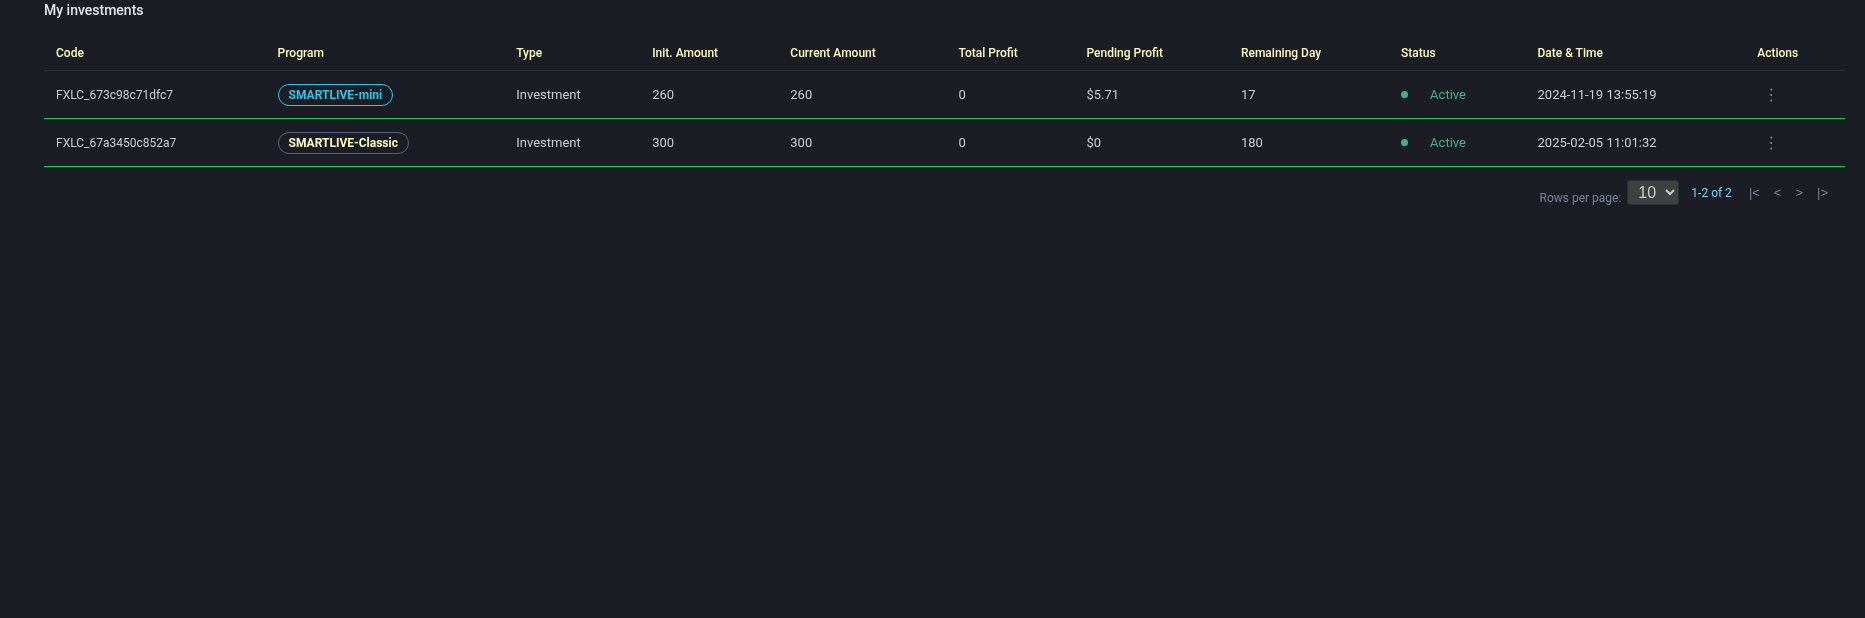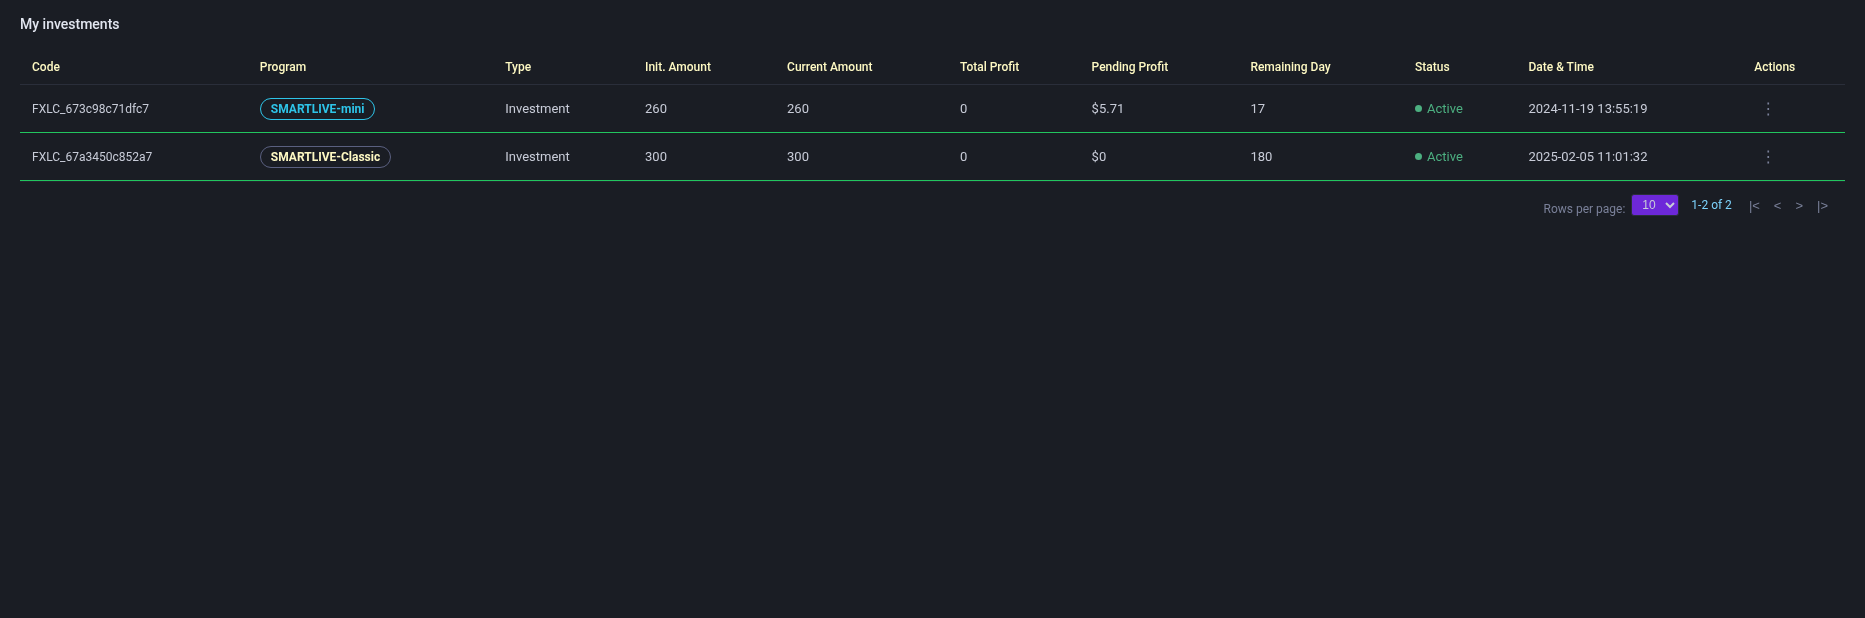--- a/index.html
+++ b/index.html
@@ -11,21 +11,22 @@
     body {
       background-color: #1a1d24;
       color: #c8ccd8;
       font-family: -apple-system, BlinkMacSystemFont, 'Segoe UI', Roboto, sans-serif;
       font-size: 13px;
       min-height: 618px;
       width: 1865px;
     }
 
     .page-container {
-      padding: 16px 20px;
+      padding: 2px 20px;
+      margin-left: 24px;
     }
 
     .page-title {
       color: #e2e6f0;
       font-size: 14px;
       font-weight: 500;
       margin-bottom: 18px;
     }
 
     .table-wrapper {
@@ -83,21 +84,21 @@
 
     .program-classic {
       background-color: transparent;
       border: 1.5px solid #5a6080;
       color: #fef9c3;
     }
 
     .status-active {
       display: flex;
       align-items: center;
-      gap: 5px;
+      gap: 22px;
       color: #4caf80;
     }
 
     .status-dot {
       width: 7px;
       height: 7px;
       border-radius: 50%;
       background-color: #4caf80;
       flex-shrink: 0;
     }
@@ -123,26 +124,26 @@
       border-top: 1px solid #22262f;
     }
 
     .rows-per-page {
       display: flex;
       align-items: flex-end;
       gap: 6px;
     }
 
     .rows-select {
-      background-color: #6d28d9;
+      background-color: #404040;
       border: 1px solid #2a2e3a;
       color: #c8ccd8;
       padding: 2px 6px;
       border-radius: 3px;
-      font-size: 12px;
+      font-size: 16px;
       cursor: pointer;
     }
 
     .pagination-info {
       color: #7dd3fc;
     }
 
     .pagination-controls {
       display: flex;
       align-items: center;

